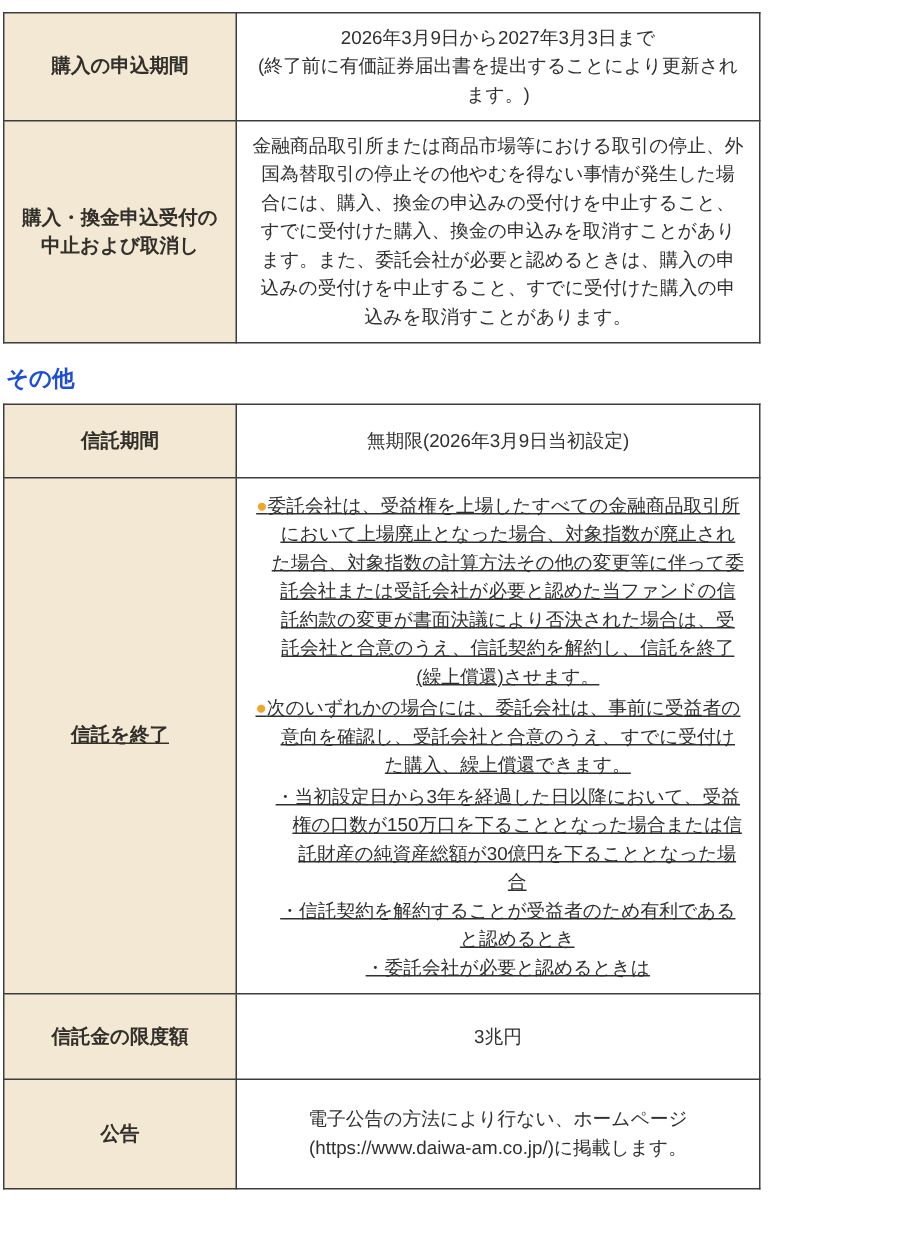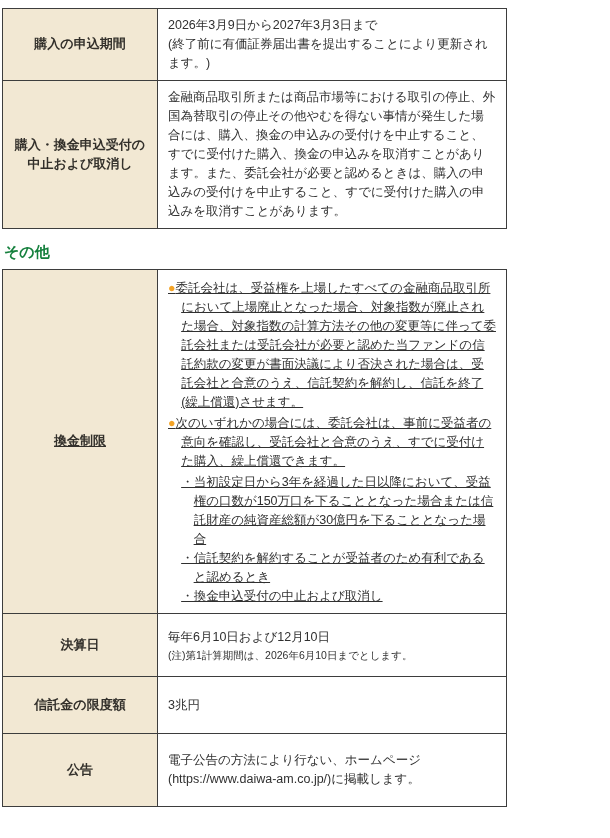--- a/index.html
+++ b/index.html
@@ -36,26 +36,26 @@
     vertical-align: middle;
     padding: 4px 8px;
     line-height: 1.45;
   }
   table.spec-table td {
     color: var(--text-color, #303030);
     font-size: 12.5px;
     line-height: 19px;
     vertical-align: middle;
     padding: 7px 10px;
-    text-align: left;
+    text-align: center;
   }
   .section-title {
     font-size: 15px;
     font-weight: bold;
-    color: #15803d;
+    color: #1d4ed8;
     margin: 14px 0 7px 2px;
   }
   .bullet-para {
     padding-left: 1.05em;
     text-indent: -1.05em;
     margin: 2px 0;
   }
   .bullet {
     color: var(--bullet-color, #f4a428);
   }
@@ -97,35 +97,32 @@
         <th>購入・換金申込受付の中止および取消し</th>
         <td>金融商品取引所または商品市場等における取引の停止、外国為替取引の停止その他やむを得ない事情が発生した場合には、購入、換金の申込みの受付けを中止すること、すでに受付けた購入、換金の申込みを取消すことがあります。また、委託会社が必要と認めるときは、購入の申込みの受付けを中止すること、すでに受付けた購入の申込みを取消すことがあります。</td>
       </tr>
     </tbody>
   </table>
 
   <div class="section-title">その他</div>
 
   <table class="spec-table">
     <tbody>
+      <tr class="h34">
+        <th>信託期間</th>
+        <td>無期限(2026年3月9日当初設定)</td>
+      </tr>
       <tr class="h212">
-        <th>換金制限</th>
+        <th>信託を終了</th>
         <td>
           <div class="bullet-para"><span class="bullet">●</span><span>委託会社は、受益権を上場したすべての金融商品取引所において上場廃止となった場合、対象指数が廃止された場合、対象指数の計算方法その他の変更等に伴って委託会社または受託会社が必要と認めた当ファンドの信託約款の変更が書面決議により否決された場合は、受託会社と合意のうえ、信託契約を解約し、信託を終了(繰上償還)させます。</span></div>
           <div class="bullet-para"><span class="bullet">●</span><span>次のいずれかの場合には、委託会社は、事前に受益者の意向を確認し、受託会社と合意のうえ、すでに受付けた購入、繰上償還できます。</span></div>
           <div class="sub-item">・当初設定日から3年を経過した日以降において、受益権の口数が150万口を下ることとなった場合または信託財産の純資産総額が30億円を下ることとなった場合</div>
           <div class="sub-item">・信託契約を解約することが受益者のため有利であると認めるとき</div>
-          <div class="sub-item">・換金申込受付の中止および取消し</div>
-        </td>
-      </tr>
-      <tr class="h48">
-        <th>決算日</th>
-        <td>
-          <div>毎年6月10日および12月10日</div>
-          <div class="note">(注)第1計算期間は、2026年6月10日までとします。</div>
+          <div class="sub-item">・委託会社が必要と認めるときは</div>
         </td>
       </tr>
       <tr class="h42">
         <th>信託金の限度額</th>
         <td>3兆円</td>
       </tr>
       <tr class="h58">
         <th>公告</th>
         <td>電子公告の方法により行ない、ホームページ(https://www.daiwa-am.co.jp/)に掲載します。</td>
       </tr>

